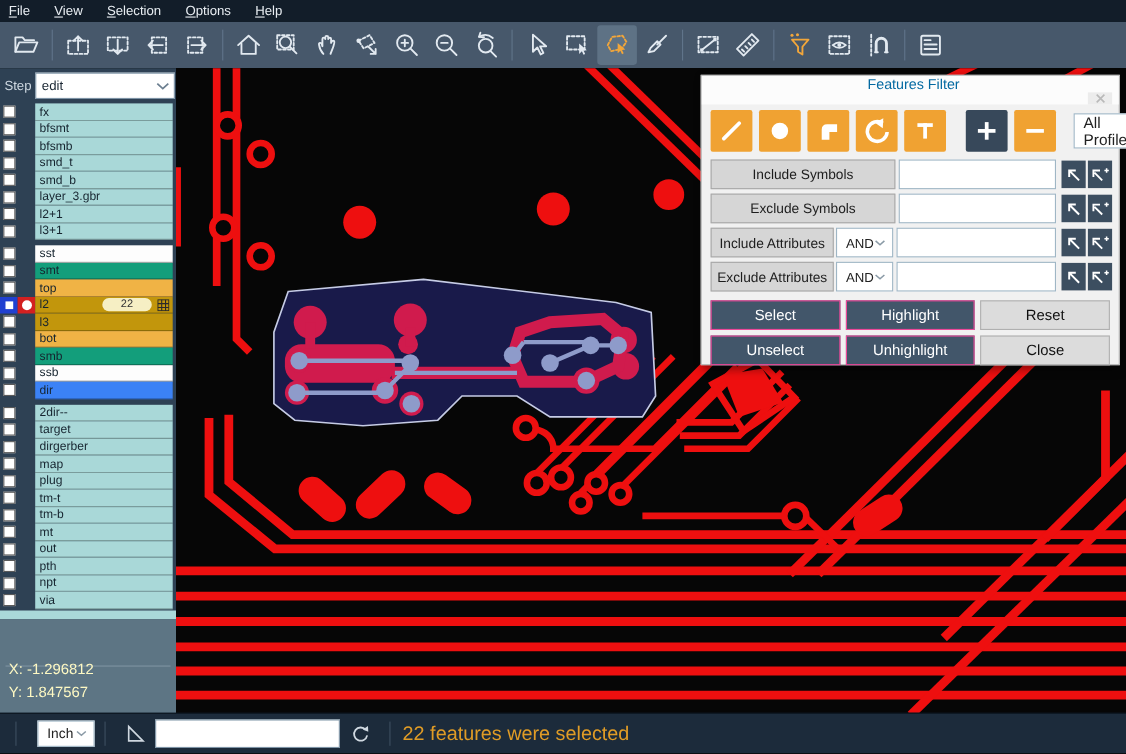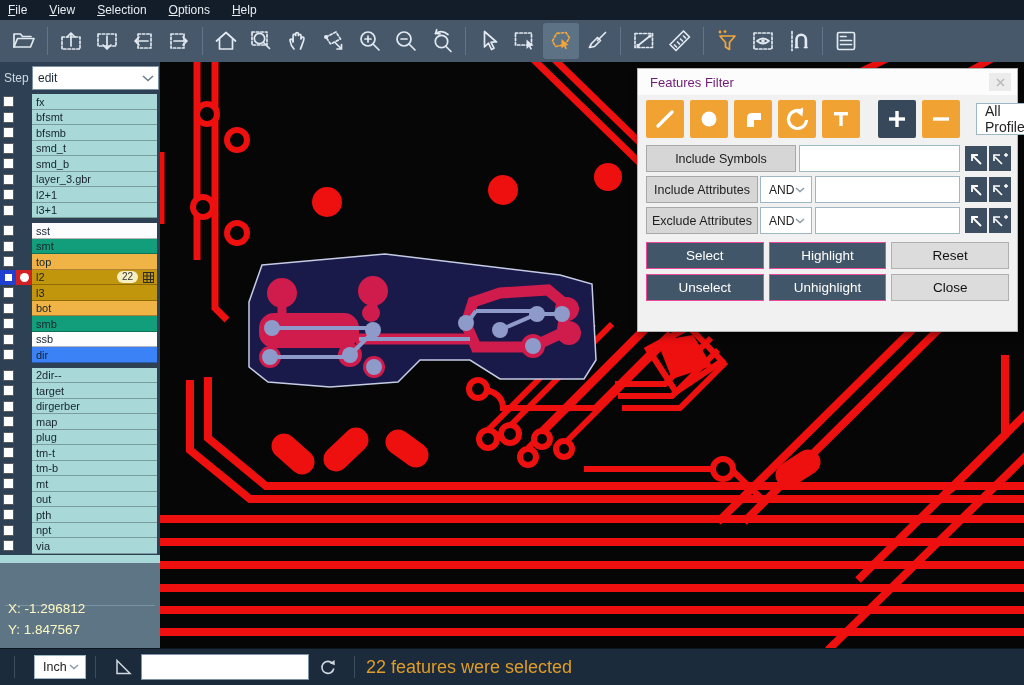--- a/index.html
+++ b/index.html
@@ -48,51 +48,51 @@
   .c-white { background:#fdfdfd; }
   .c-green { background:#139e7b; }
   .c-amber { background:#f0b345; }
   .c-gold  { background:#c2960c; }
   .c-gray  { background:#3b82f6; }
   .lrow.selected .cbcell { background:#2040d0; }
   .lrow.selected .cb { width:7px; height:7px; background:#fff; border:none; }
   .lrow.selected .indcell { background:#d32020; display:flex; align-items:center; justify-content:center; }
   .reddot { width:9px; height:9px; border-radius:50%; background:#fff; }
   .badge { background:#f6efc4; border-radius:7px; font-size:10px; color:#333;
-           padding:0 5px; margin-left:auto; line-height:12px; }
+           padding:0 17px; margin-left:auto; line-height:12px; }
   .gridico { margin-left:5px; display:flex; }
   .tealstrip { height:8px; background:#a9d8d8; margin-top:1px; }
   .xypanel { flex:1; background:#5d7584; position:relative; }
   .xypanel::before { content:''; position:absolute; top:42px; left:5px; right:5px;
                      border-top:1px solid #7e93a1; }
   .xycoords { position:absolute; bottom:8px; left:8px; color:#fef9c3; font-size:13.5px; line-height:21px; }
 
   
   .canvas { position:absolute; left:160px; top:62px; width:864px; height:586px; background:#060606; }
 
   
   .dialog { position:absolute; left:637px; top:68px; width:381px; height:264px;
             background:#f1f1f1; border:1px solid #b5b5b5; box-shadow:2px 3px 8px rgba(0,0,0,0.45); }
   .dtitle { height:26px; background:#fcfcfc; display:flex; align-items:center;
-            padding:0 6px 0 12px; color:#701a75; font-size:13px; }
+            padding:0 6px 0 12px; color:#0369a1; font-size:13px;flex-direction:column; }
   .dclose { margin-left:auto; width:22px; height:18px; background:#ececec; display:flex;
             align-items:center; justify-content:center; }
   .dtools { display:flex; align-items:center; padding:5px 8px 5px 8px; height:48px; }
   .shapebtn { width:38px; height:38px; border-radius:2px; display:flex; align-items:center;
               justify-content:center; margin-right:6px; flex:0 0 auto; }
   .shapebtn.orange { background:#f0a232; }
   .shapebtn.navy { background:#37485a; margin-left:12px; }
   .combo { background:#fff; border:1px solid #9fb6c5; height:32px; display:flex; align-items:center;
            justify-content:space-between; font-size:14px; color:#222; padding:0 6px 0 8px; }
   .profilecombo { width:94px; margin-left:10px; }
   .dfields { padding:2px 6px 0 8px; }
   .frow { display:flex; align-items:center; height:27px; margin-bottom:4px; }
   .flabel { background:#d6d6d6; border:1px solid #a8a8a8; height:27px; display:flex; align-items:center;
             justify-content:center; font-size:12.5px; color:#1d1d1d; flex:0 0 auto; }
-  .w150 { width:150px;text-align:center; } .w112 { width:112px; }
+  .w150 { width:168px;text-align:center; } .w112 { width:112px; }
   .andsel { width:52px; height:27px; margin-left:2px; font-size:12px; flex:0 0 auto; }
   .finput { flex:1; height:27px; border:1px solid #9fb6c5; background:#fff; margin:0 3px; 
             font-size:12px; padding:0 4px; min-width:0; }
   .abtn { width:22px; height:25px; background:#3c4e60; display:flex; align-items:center;
           justify-content:center; margin-left:2px; flex:0 0 auto; }
   .dbuttons { display:grid; grid-template-columns:1fr 1fr 1fr; gap:5px; padding:4px 8px 8px 8px; }
   .dbtn { height:27px; font-size:13.5px; display:flex; align-items:center; justify-content:center; }
   .dbtn.dark { background:#42566a; color:#fff; border:1px solid #ec4899; }
   .dbtn.light { background:#dcdcdc; color:#111; border:1px solid #b0b0b0; }
 
@@ -686,20 +686,35 @@
             </svg>
           </span>
         <span class="abtn">
             <svg width="18" height="16">
               <path d="M11,13 L4,6 M3,10 V4 H9" stroke="#fff" stroke-width="1.7" fill="none"></path>
               <path d="M13,4 H17 M15,2 V6" stroke="#fff" stroke-width="1.4"></path>
             </svg>
           </span>
       </div>
       <div class="frow">
+        <span class="flabel w150">Exclude Symbols</span>
+        <input class="finput" type="text" value="" style="">
+        <span class="abtn">
+            <svg width="16" height="16">
+              <path d="M13,13 L5,5 M4,10 V4 H10" stroke="#fff" stroke-width="1.8" fill="none"></path>
+            </svg>
+          </span>
+        <span class="abtn">
+            <svg width="18" height="16">
+              <path d="M11,13 L4,6 M3,10 V4 H9" stroke="#fff" stroke-width="1.7" fill="none"></path>
+              <path d="M13,4 H17 M15,2 V6" stroke="#fff" stroke-width="1.4"></path>
+            </svg>
+          </span>
+      </div>
+      <div class="frow">
         <span class="flabel w112">Include Attributes</span>
         <span class="combo andsel">
           <span>AND</span>
           <svg width="10" height="6">
               <polyline points="1,1 5,4.5 9,1" stroke="#8a9aa6" stroke-width="1.4" fill="none"></polyline>
             </svg>
         </span>
         <input class="finput" type="text" value="" style="">
         <span class="abtn">
             <svg width="16" height="16">

